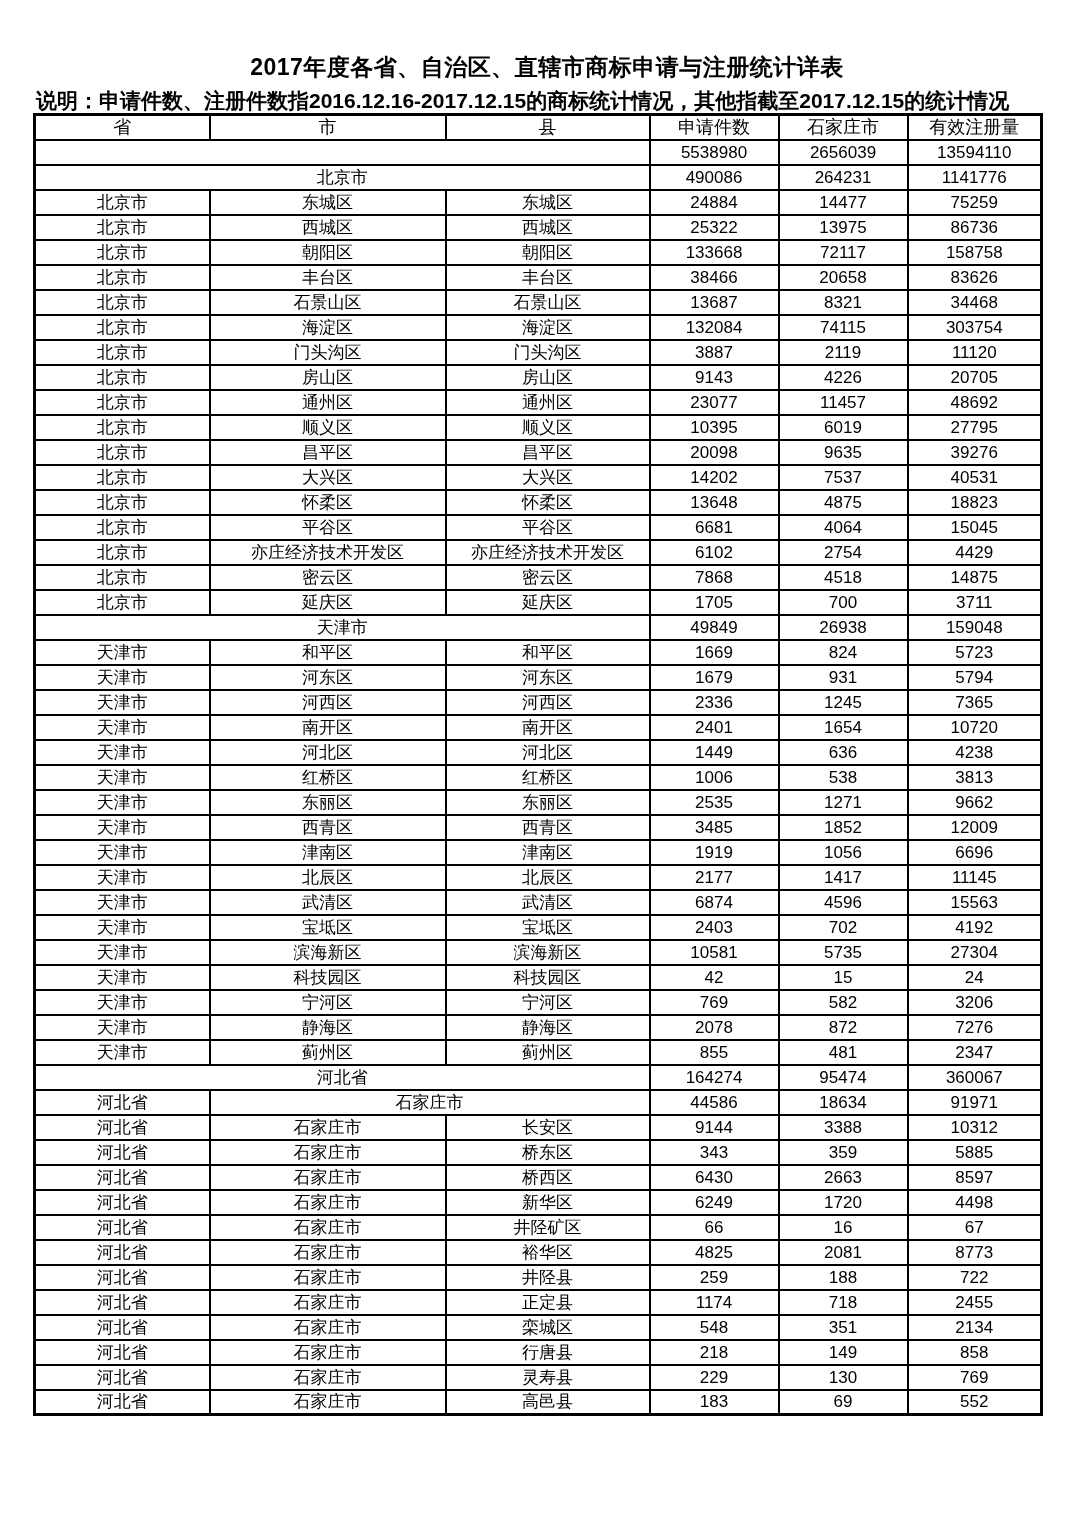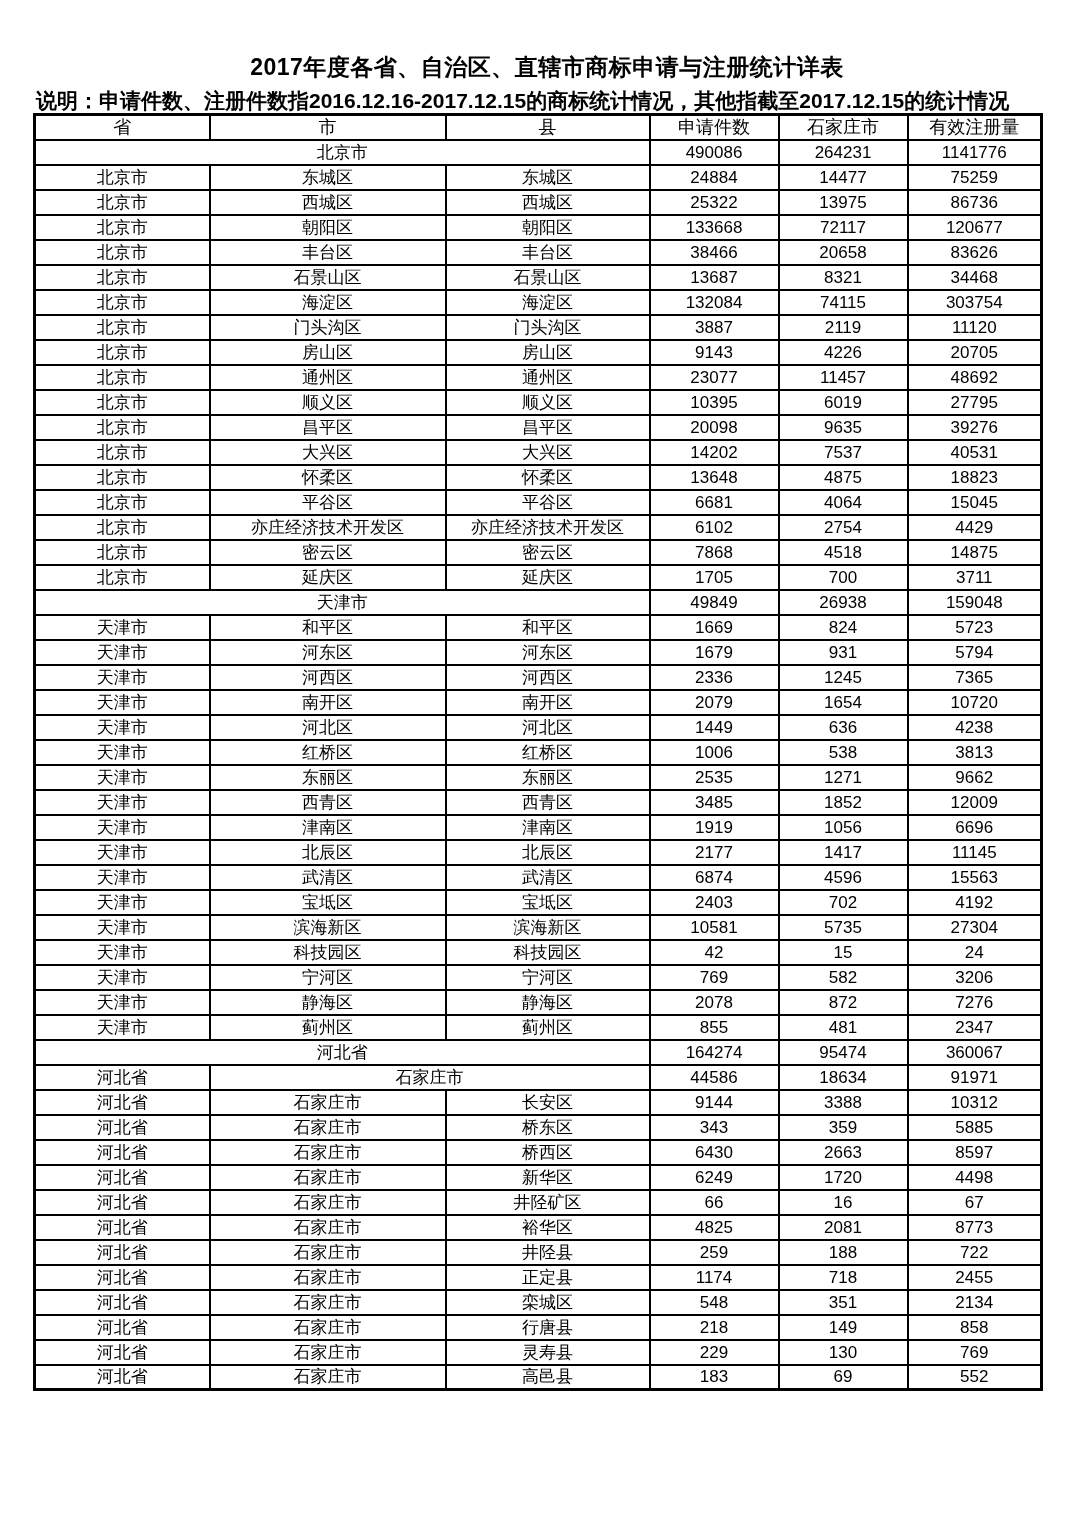--- a/index.html
+++ b/index.html
@@ -77,20 +77,26 @@
       <th>省</th>
       <th>市</th>
       <th>县</th>
       <th>申请件数</th>
       <th>石家庄市</th>
       <th>有效注册量</th>
     </tr>
   </thead>
   <tbody>
       <tr>
+        <td colspan="3"></td>
+        <td>5538980</td>
+        <td>2656039</td>
+        <td>13594110</td>
+      </tr>
+      <tr>
         <td colspan="3">北京市</td>
         <td>490086</td>
         <td>264231</td>
         <td>1141776</td>
       </tr>
       <tr>
         <td>北京市</td>
         <td>东城区</td>
         <td>东城区</td>
         <td>24884</td>
@@ -104,21 +110,21 @@
         <td>25322</td>
         <td>13975</td>
         <td>86736</td>
       </tr>
       <tr>
         <td>北京市</td>
         <td>朝阳区</td>
         <td>朝阳区</td>
         <td>133668</td>
         <td>72117</td>
-        <td>120677</td>
+        <td>158758</td>
       </tr>
       <tr>
         <td>北京市</td>
         <td>丰台区</td>
         <td>丰台区</td>
         <td>38466</td>
         <td>20658</td>
         <td>83626</td>
       </tr>
       <tr>
@@ -252,21 +258,21 @@
         <td>河西区</td>
         <td>河西区</td>
         <td>2336</td>
         <td>1245</td>
         <td>7365</td>
       </tr>
       <tr>
         <td>天津市</td>
         <td>南开区</td>
         <td>南开区</td>
-        <td>2079</td>
+        <td>2401</td>
         <td>1654</td>
         <td>10720</td>
       </tr>
       <tr>
         <td>天津市</td>
         <td>河北区</td>
         <td>河北区</td>
         <td>1449</td>
         <td>636</td>
         <td>4238</td>

